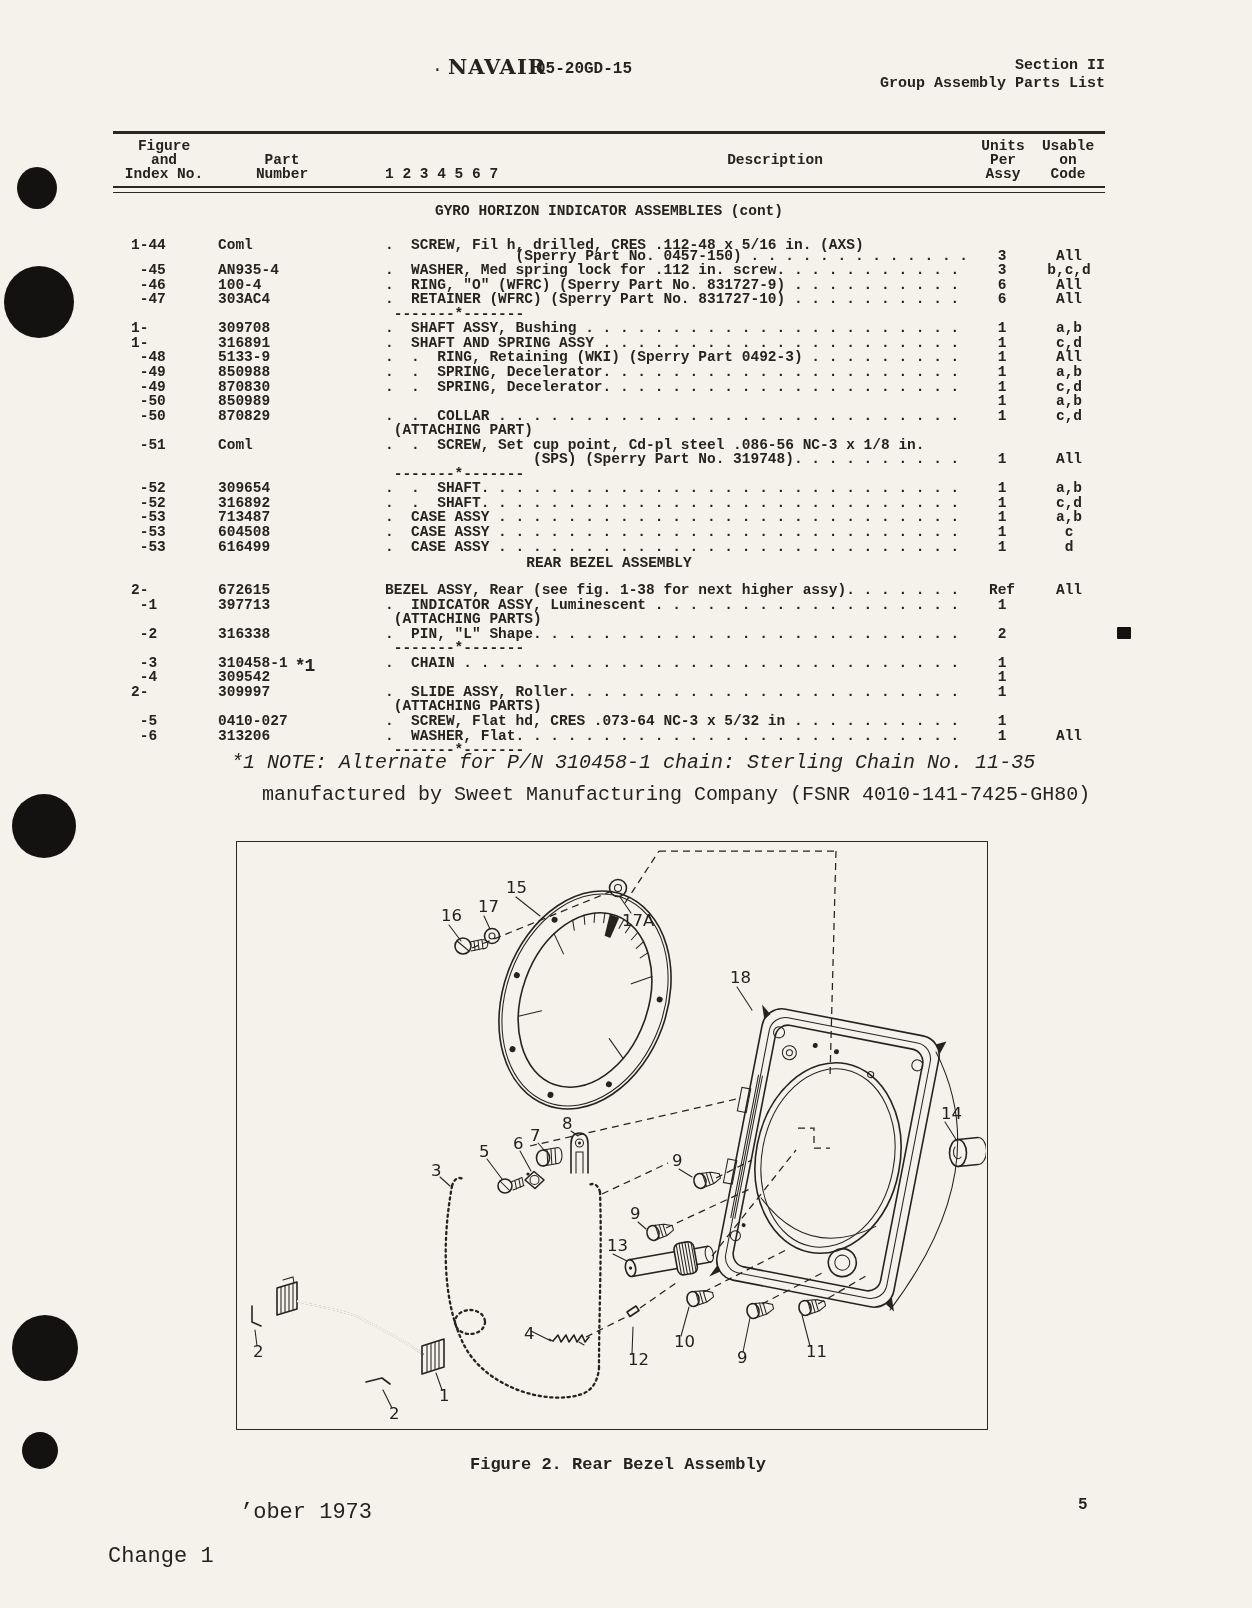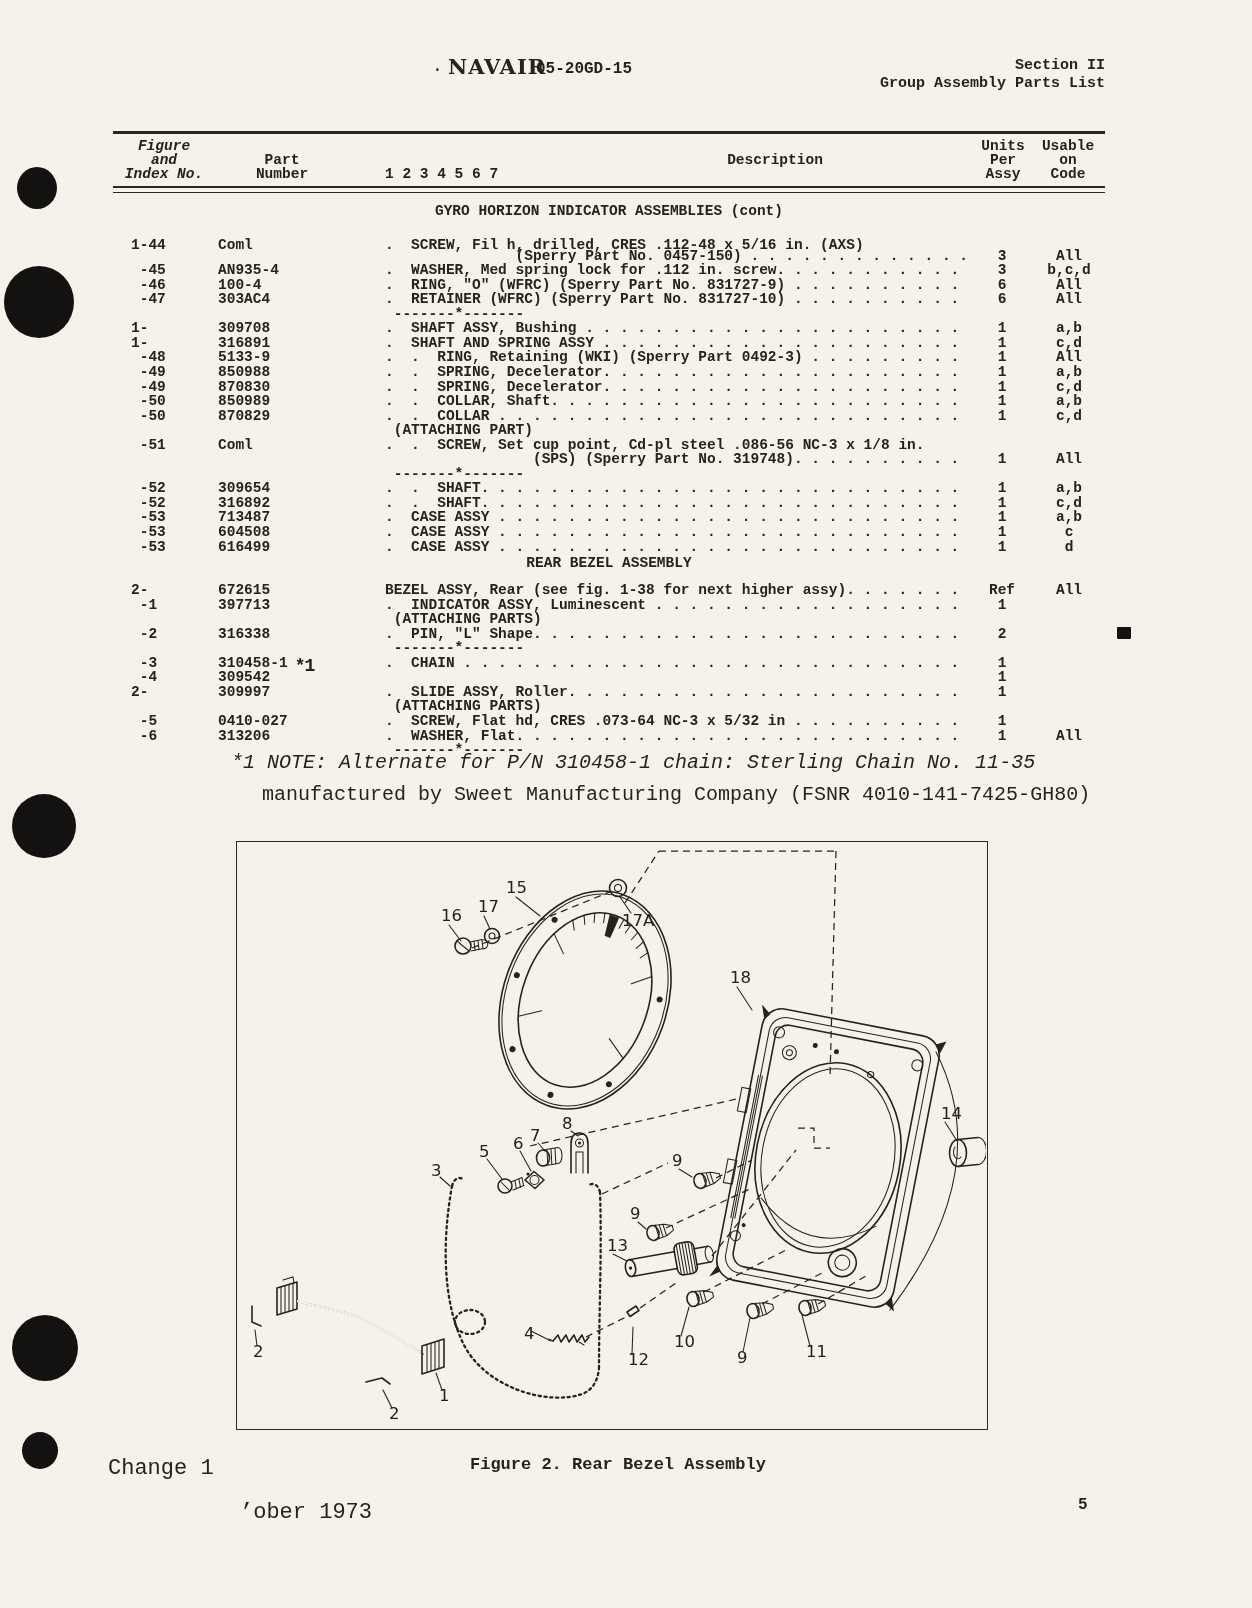--- a/index.html
+++ b/index.html
@@ -35,21 +35,21 @@
   #figbox{position:absolute;left:236px;top:841px;width:750px;height:587px;border:1.6px solid #2b2822;}
   #figsvg{position:absolute;left:236px;top:841px;}
   #figsvg .ln{fill:none;stroke:#26231e;stroke-width:1.6;stroke-linecap:round;stroke-linejoin:round;}
   #figsvg .thin{fill:none;stroke:#26231e;stroke-width:1.05;stroke-linecap:round;}
   #figsvg .dash{fill:none;stroke:#26231e;stroke-width:1.25;stroke-dasharray:7 5;}
   #figsvg .dot{fill:none;stroke:#26231e;stroke-width:2.3;stroke-dasharray:2.2 3.6;stroke-linecap:round;}
   #figsvg .ink{fill:#26231e;stroke:none;}
   #figsvg text{font-family:"DejaVu Sans","Liberation Sans",sans-serif;font-size:16.5px;fill:#24211c;}
   #caption{left:470px;top:1455px;font-size:17px;font-weight:700;}
   
-  #footer-change{left:108px;top:1456px;font-size:22px;}
+  #footer-change{left:108px;top:1544px;font-size:22px;}
   #footer-date{left:240px;top:1500px;font-size:22px;}
   #footer-page{left:1078px;top:1496px;font-size:16px;font-weight:700;}
   
   .punch{position:absolute;background:#141210;border-radius:50%;}
   #blacksq{position:absolute;left:1117px;top:627px;width:14px;height:12px;background:#141210;border-radius:1px;}
 </style>
 </head>
 <body>
 
 <div id="page">
@@ -64,21 +64,21 @@
   <div class="abs" id="navair-mark">.</div>
   <div class="abs" id="navair">NAVAIR</div>
   <div class="abs" id="pubnum">05-20GD-15</div>
   <div class="abs" id="section-line1">Section II</div>
   <div class="abs" id="section-line2">Group Assembly Parts List</div>
 
   <div class="rule" style="top:131px;height:3px;"></div>
   <div class="rule" style="top:186px;height:2.4px;"></div>
   <div class="rule" style="top:192px;height:1.4px;"></div>
 
-  <div class="thead" style="left:118px;top:139px;width:92px;font-style:italic;">Figure
+  <div class="thead" style="left:118px;top:139px;width:92px;">Figure
 and
 Index No.</div>
   <div class="thead" style="left:232px;top:153px;width:100px;">Part
 Number</div>
   <div class="thead pre" style="left:385px;top:167px;text-align:left;">1  2  3  4  5  6  7</div>
   <div class="thead" style="left:690px;top:153px;width:170px;">Description</div>
   <div class="thead" style="left:963px;top:139px;width:80px;">Units
 Per
 Assy</div>
   <div class="thead" style="left:1028px;top:139px;width:80px;">Usable
@@ -92,21 +92,21 @@
         <div class="tline" style="top: 14.55px;"><span class="c-desc">               (Sperry Part No. 0457-150) . . . . . . . . . . . . .</span><span class="c-units">3</span><span class="c-code">All</span></div>
         <div class="tline" style="top: 29.1px;"><span class="c-fig"> -45</span><span class="c-part">AN935-4</span><span class="c-desc">.  WASHER, Med spring lock for .112 in. screw. . . . . . . . . . .</span><span class="c-units">3</span><span class="c-code">b,c,d</span></div>
         <div class="tline" style="top: 43.65px;"><span class="c-fig"> -46</span><span class="c-part">100-4</span><span class="c-desc">.  RING, "O" (WFRC) (Sperry Part No. 831727-9) . . . . . . . . . .</span><span class="c-units">6</span><span class="c-code">All</span></div>
         <div class="tline" style="top: 58.2px;"><span class="c-fig"> -47</span><span class="c-part">303AC4</span><span class="c-desc">.  RETAINER (WFRC) (Sperry Part No. 831727-10) . . . . . . . . . .</span><span class="c-units">6</span><span class="c-code">All</span></div>
         <div class="tline" style="top: 72.75px;"><span class="c-desc"> -------*-------</span></div>
         <div class="tline" style="top: 87.3px;"><span class="c-fig">1-</span><span class="c-part">309708</span><span class="c-desc">.  SHAFT ASSY, Bushing . . . . . . . . . . . . . . . . . . . . . .</span><span class="c-units">1</span><span class="c-code">a,b</span></div>
         <div class="tline" style="top: 101.85px;"><span class="c-fig">1-</span><span class="c-part">316891</span><span class="c-desc">.  SHAFT AND SPRING ASSY . . . . . . . . . . . . . . . . . . . . .</span><span class="c-units">1</span><span class="c-code">c,d</span></div>
         <div class="tline" style="top: 116.4px;"><span class="c-fig"> -48</span><span class="c-part">5133-9</span><span class="c-desc">.  .  RING, Retaining (WKI) (Sperry Part 0492-3) . . . . . . . . .</span><span class="c-units">1</span><span class="c-code">All</span></div>
         <div class="tline" style="top: 130.95px;"><span class="c-fig"> -49</span><span class="c-part">850988</span><span class="c-desc">.  .  SPRING, Decelerator. . . . . . . . . . . . . . . . . . . . .</span><span class="c-units">1</span><span class="c-code">a,b</span></div>
         <div class="tline" style="top: 145.5px;"><span class="c-fig"> -49</span><span class="c-part">870830</span><span class="c-desc">.  .  SPRING, Decelerator. . . . . . . . . . . . . . . . . . . . .</span><span class="c-units">1</span><span class="c-code">c,d</span></div>
-        <div class="tline" style="top: 160.05px;"><span class="c-fig"> -50</span><span class="c-part">850989</span><span class="c-desc">.  .  COLLAR, Shaft. . . . . . . . . . . . . . . . . . . . . . . .</span><span class="c-units">1</span><span class="c-code">a,b</span></div>
+        <div class="tline" style="top: 160.05px;"><span class="c-fig"> -50</span><span class="c-part">850989</span><span class="c-units">1</span><span class="c-code">a,b</span></div>
         <div class="tline" style="top: 174.6px;"><span class="c-fig"> -50</span><span class="c-part">870829</span><span class="c-desc">.  .  COLLAR . . . . . . . . . . . . . . . . . . . . . . . . . . .</span><span class="c-units">1</span><span class="c-code">c,d</span></div>
         <div class="tline" style="top: 189.15px;"><span class="c-desc"> (ATTACHING PART)</span></div>
         <div class="tline" style="top: 203.7px;"><span class="c-fig"> -51</span><span class="c-part">Coml</span><span class="c-desc">.  .  SCREW, Set cup point, Cd-pl steel .086-56 NC-3 x 1/8 in.</span></div>
         <div class="tline" style="top: 218.25px;"><span class="c-desc">                 (SPS) (Sperry Part No. 319748). . . . . . . . . .</span><span class="c-units">1</span><span class="c-code">All</span></div>
         <div class="tline" style="top: 232.8px;"><span class="c-desc"> -------*-------</span></div>
         <div class="tline" style="top: 247.35px;"><span class="c-fig"> -52</span><span class="c-part">309654</span><span class="c-desc">.  .  SHAFT. . . . . . . . . . . . . . . . . . . . . . . . . . . .</span><span class="c-units">1</span><span class="c-code">a,b</span></div>
         <div class="tline" style="top: 261.9px;"><span class="c-fig"> -52</span><span class="c-part">316892</span><span class="c-desc">.  .  SHAFT. . . . . . . . . . . . . . . . . . . . . . . . . . . .</span><span class="c-units">1</span><span class="c-code">c,d</span></div>
         <div class="tline" style="top: 276.45px;"><span class="c-fig"> -53</span><span class="c-part">713487</span><span class="c-desc">.  CASE ASSY . . . . . . . . . . . . . . . . . . . . . . . . . . .</span><span class="c-units">1</span><span class="c-code">a,b</span></div>
         <div class="tline" style="top: 291px;"><span class="c-fig"> -53</span><span class="c-part">604508</span><span class="c-desc">.  CASE ASSY . . . . . . . . . . . . . . . . . . . . . . . . . . .</span><span class="c-units">1</span><span class="c-code">c</span></div>
         <div class="tline" style="top: 305.55px;"><span class="c-fig"> -53</span><span class="c-part">616499</span><span class="c-desc">.  CASE ASSY . . . . . . . . . . . . . . . . . . . . . . . . . . .</span><span class="c-units">1</span><span class="c-code">d</span></div>

